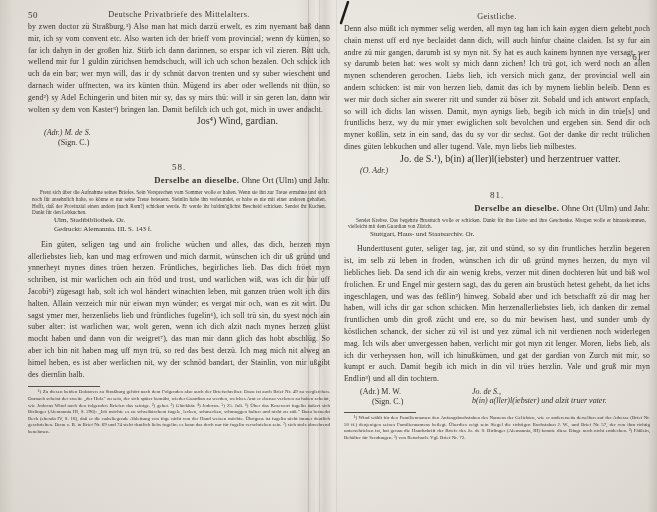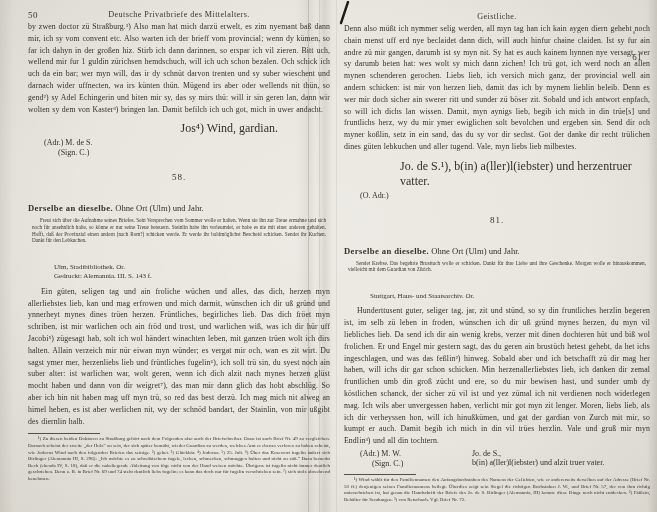--- a/index.html
+++ b/index.html
@@ -28,37 +28,37 @@
   #left-page{left:28px;top:10px;width:302px;height:496px;}
   #right-page{left:344px;top:12px;width:306px;height:496px;}
 
   .running-row{position:relative;height:11px;font-size:8.2px;letter-spacing:.4px;text-align:center;color:#3a352e;}
   .pagenum{position:absolute;top:0;font-size:9px;}
   .pagenum.left{left:0;}
   .pagenum.right{right:8px;margin-top:40px;}
 
   .body-text{font-size:7.8px;line-height:11.8px;text-align:justify;letter-spacing:.1px;word-spacing:.4px;}
   .indent{text-indent:13px;}
-  .sig-line{font-size:12px;margin-top:6px;}
+  .sig-line{font-size:10px;margin-top:0;}
   .sig-right{text-align:right;padding-right:52px;}
-  .addr{margin-left:16px;font-size:8px;margin-top:2px;}
+  .addr{margin-left:16px;font-size:8px;margin-top:2px;font-style:italic;}
   .sign-note{margin-left:30px;font-size:8px;margin-top:1px;}
 
   .sec-num{text-align:center;font-size:9px;letter-spacing:1px;margin-top:15px;}
-  .sec-title{text-align:left;font-size:8.6px;margin-top:21px;}
+  .sec-title{text-align:right;font-size:8.6px;margin-top:3px;}
   .sec-title .lead{font-weight:bold;letter-spacing:.4px;}
   .summary{font-size:5.2px;line-height:6.6px;text-align:justify;margin-top:4px;padding:0 4px;text-indent:8px;color:#3b362f;}
-  .source{font-size:7px;line-height:9.5px;margin-left:26px;margin-top:19px;}
+  .source{font-size:7px;line-height:9.5px;margin-left:26px;margin-top:0;}
 
   .fn-rule{width:72px;border:none;border-top:1px solid #55504a;margin:6px 0 2px 0;}
   .footnotes{font-size:5px;line-height:6.6px;text-align:justify;text-indent:10px;color:#3b362f;}
 
   .sig-block{display:flex;margin-top:2px;font-size:8px;}
   .sig-block .col1{width:128px;padding-left:16px;box-sizing:border-box;}
-  .sig-block .col2{flex:1;}
+  .sig-block .col2{flex:1;font-style:italic;}
   .sig-block .row2{margin-left:12px;margin-top:1px;}
 
   .pen-mark{position:absolute;left:338px;top:1px;width:14px;height:24px;pointer-events:none;}
   .ink-speck{position:absolute;background:#5a544b;border-radius:50%;opacity:.55;pointer-events:none;}
   .speck1{left:633px;top:31px;width:2px;height:3px;}
   .speck2{left:421px;top:27px;width:2px;height:2px;} .mt4{margin-top:4px;} .mt10{margin-top:0;}
 </style>
 </head>
 <body>
 

